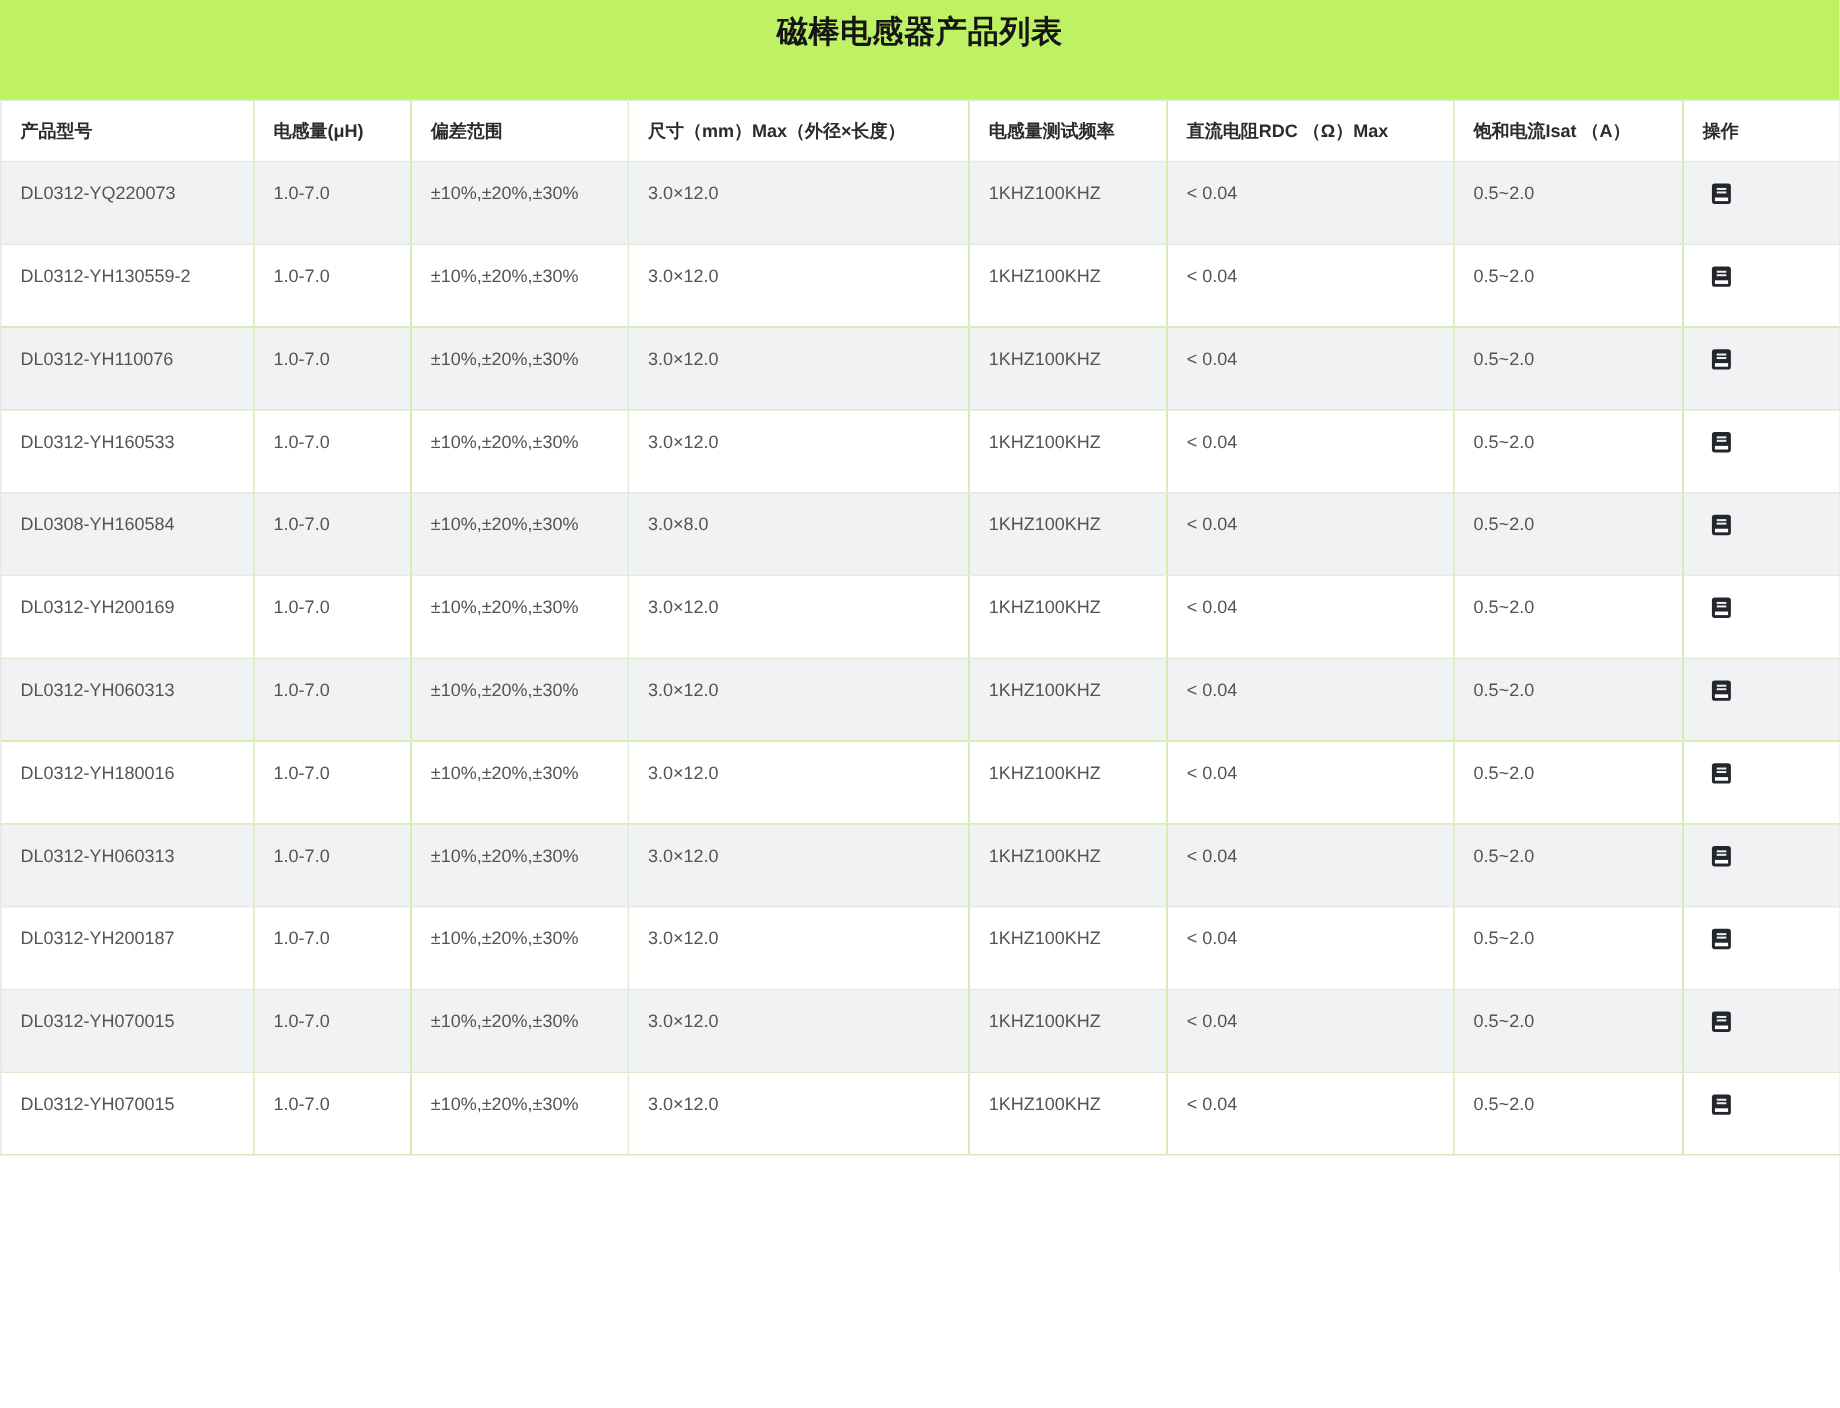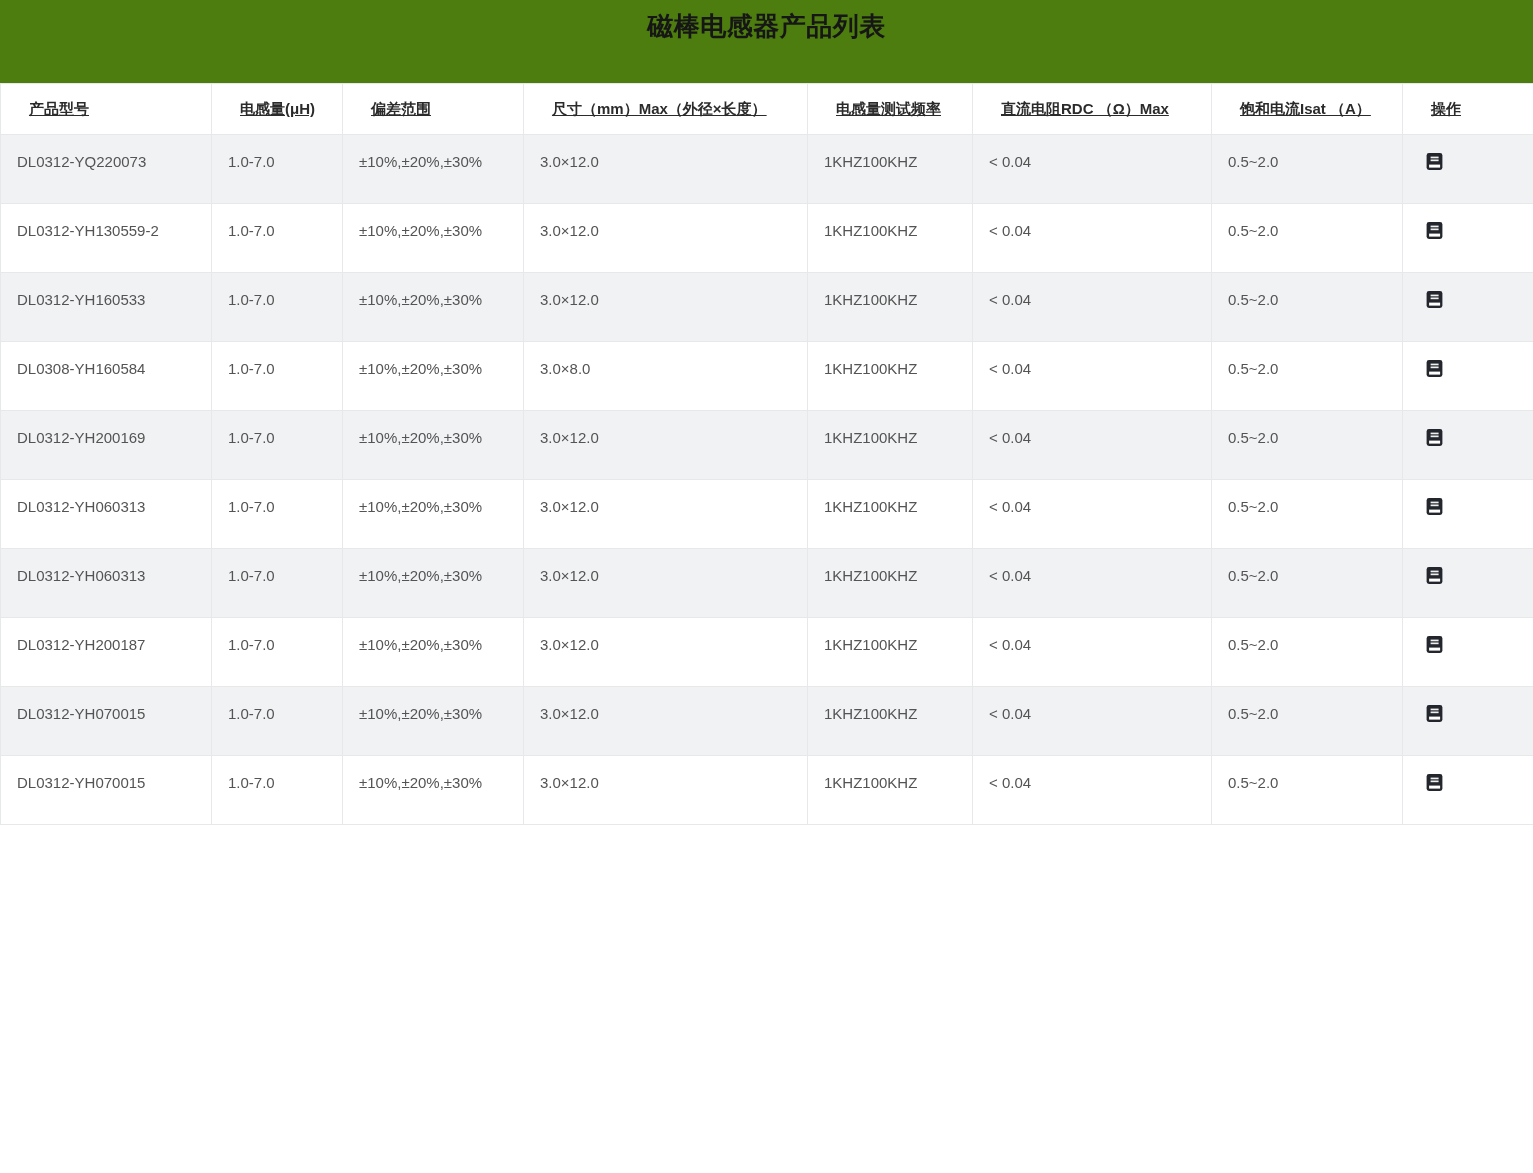--- a/index.html
+++ b/index.html
@@ -3,21 +3,21 @@
 <meta charset="utf-8">
 <style>
   html, body {
     margin: 0;
     padding: 0;
     background: #ffffff;
     font-family: "Liberation Sans", "DejaVu Sans", sans-serif;
   }
   .page {
     width: 1533px;
-    background: #4d7c0f;
+    background: #bef264;
   }
   .page-title {
     margin: 0;
     padding-top: 10px;
     font-size: 26px;
     line-height: 32px;
     font-weight: bold;
     color: #161616;
     text-align: center;
     letter-spacing: 0.5px;
@@ -33,25 +33,24 @@
     border: 1px solid #e7e8ea;
     font-size: 15px;
     text-align: left;
     box-sizing: border-box;
     overflow: hidden;
     white-space: nowrap;
   }
   .product-table th {
     height: 51px;
     vertical-align: middle;
-    padding: 0 10px 0 28px;
+    padding: 0 10px 0 16px;
     font-weight: bold;
     color: #2b2b2b;
     background: #ffffff;
-    text-decoration: underline;
   }
   .product-table td {
     height: 69px;
     vertical-align: top;
     padding: 18px 10px 0 16px;
     color: #545454;
     background: #ffffff;
   }
   .product-table tbody tr:nth-child(odd) td {
     background: #f1f2f4;
@@ -140,20 +139,39 @@
     <svg width="19" height="19" viewBox="0 0 19 19" aria-hidden="true">
       <rect x="1.6" y="1" width="15.8" height="17" rx="2.4" fill="#23262c"></rect>
       <rect x="5.6" y="4.6" width="8" height="1.7" fill="#ffffff" opacity="0.92"></rect>
       <rect x="5.6" y="7.5" width="8" height="1.7" fill="#ffffff" opacity="0.92"></rect>
       <rect x="4.1" y="12.6" width="11" height="3" fill="#ffffff"></rect>
     </svg>
   </span>
 </td>
         </tr>
         <tr>
+          <td>DL0312-YH110076</td>
+          <td>1.0-7.0</td>
+          <td>±10%,±20%,±30%</td>
+          <td>3.0×12.0</td>
+          <td>1KHZ100KHZ</td>
+          <td>&lt; 0.04</td>
+          <td>0.5~2.0</td>
+          <td class="cell-action">
+  <span class="icon-btn">
+    <svg width="19" height="19" viewBox="0 0 19 19" aria-hidden="true">
+      <rect x="1.6" y="1" width="15.8" height="17" rx="2.4" fill="#23262c"></rect>
+      <rect x="5.6" y="4.6" width="8" height="1.7" fill="#ffffff" opacity="0.92"></rect>
+      <rect x="5.6" y="7.5" width="8" height="1.7" fill="#ffffff" opacity="0.92"></rect>
+      <rect x="4.1" y="12.6" width="11" height="3" fill="#ffffff"></rect>
+    </svg>
+  </span>
+</td>
+        </tr>
+        <tr>
           <td>DL0312-YH160533</td>
           <td>1.0-7.0</td>
           <td>±10%,±20%,±30%</td>
           <td>3.0×12.0</td>
           <td>1KHZ100KHZ</td>
           <td>&lt; 0.04</td>
           <td>0.5~2.0</td>
           <td class="cell-action">
   <span class="icon-btn">
     <svg width="19" height="19" viewBox="0 0 19 19" aria-hidden="true">
@@ -198,20 +216,39 @@
       <rect x="1.6" y="1" width="15.8" height="17" rx="2.4" fill="#23262c"></rect>
       <rect x="5.6" y="4.6" width="8" height="1.7" fill="#ffffff" opacity="0.92"></rect>
       <rect x="5.6" y="7.5" width="8" height="1.7" fill="#ffffff" opacity="0.92"></rect>
       <rect x="4.1" y="12.6" width="11" height="3" fill="#ffffff"></rect>
     </svg>
   </span>
 </td>
         </tr>
         <tr>
           <td>DL0312-YH060313</td>
+          <td>1.0-7.0</td>
+          <td>±10%,±20%,±30%</td>
+          <td>3.0×12.0</td>
+          <td>1KHZ100KHZ</td>
+          <td>&lt; 0.04</td>
+          <td>0.5~2.0</td>
+          <td class="cell-action">
+  <span class="icon-btn">
+    <svg width="19" height="19" viewBox="0 0 19 19" aria-hidden="true">
+      <rect x="1.6" y="1" width="15.8" height="17" rx="2.4" fill="#23262c"></rect>
+      <rect x="5.6" y="4.6" width="8" height="1.7" fill="#ffffff" opacity="0.92"></rect>
+      <rect x="5.6" y="7.5" width="8" height="1.7" fill="#ffffff" opacity="0.92"></rect>
+      <rect x="4.1" y="12.6" width="11" height="3" fill="#ffffff"></rect>
+    </svg>
+  </span>
+</td>
+        </tr>
+        <tr>
+          <td>DL0312-YH180016</td>
           <td>1.0-7.0</td>
           <td>±10%,±20%,±30%</td>
           <td>3.0×12.0</td>
           <td>1KHZ100KHZ</td>
           <td>&lt; 0.04</td>
           <td>0.5~2.0</td>
           <td class="cell-action">
   <span class="icon-btn">
     <svg width="19" height="19" viewBox="0 0 19 19" aria-hidden="true">
       <rect x="1.6" y="1" width="15.8" height="17" rx="2.4" fill="#23262c"></rect>

